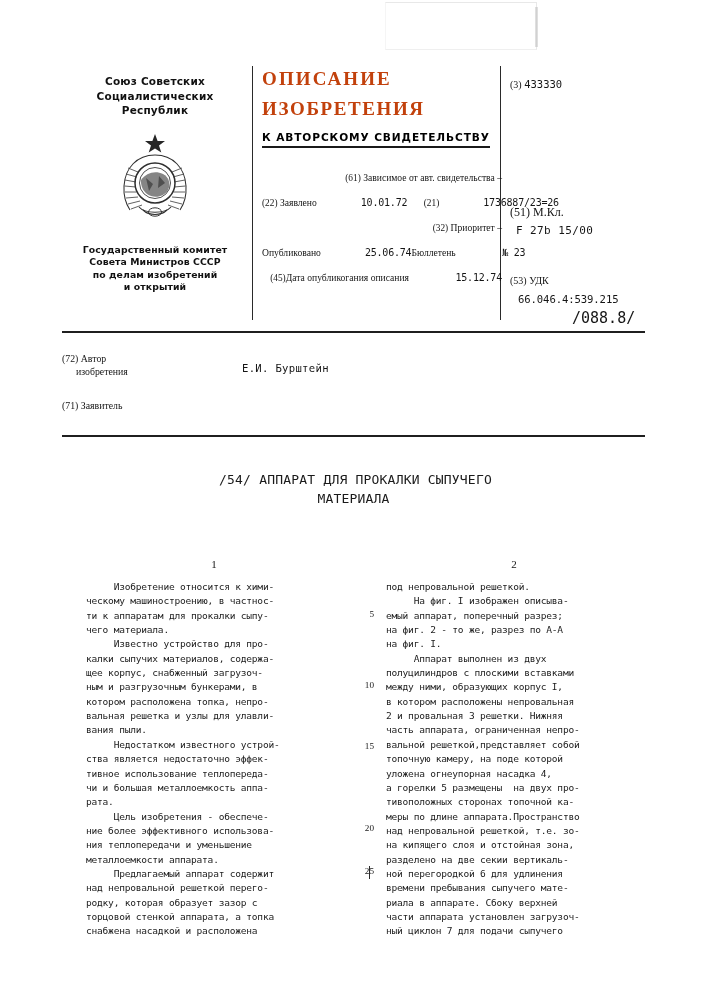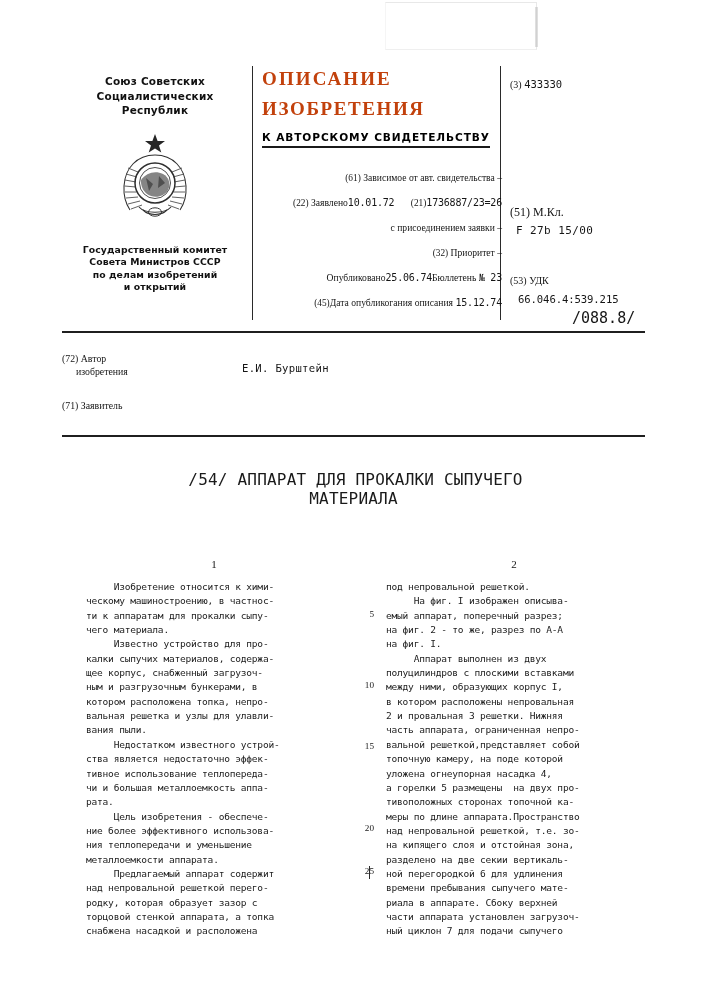--- a/index.html
+++ b/index.html
@@ -142,20 +142,21 @@
     position: relative;
     height: 25px;
     white-space: nowrap;
     text-align: right;
   }
   .bib-code { font-size: 9.3px; }
   .bib-val  {
     font-family: "DejaVu Sans Mono", monospace;
     font-size: 10px;
     letter-spacing: -0.2px;
+    margin-left: 44px;
   }
   .bib-indent { padding-left: 22px; }
 
   
   .meta {
     position: absolute;
     left: 510px;
     top: 0px;
     width: 190px;
     font-family: "Liberation Serif", serif;
@@ -234,21 +235,21 @@
   }
 
   
   .inv-title {
     position: absolute;
     left: 62px;
     top: 470px;
     width: 583px;
     text-align: center;
     font-family: "DejaVu Sans Mono", monospace;
-    font-size: 16px;
+    font-size: 13px;
     line-height: 19px;
     letter-spacing: 0.2px;
     color: #1a1a1a;
   }
   .inv-title .l1 { padding-left: 4px; }
 
   
   .body {
     position: absolute;
     left: 0;
@@ -381,24 +382,20 @@
         <span>Зависимое от авт. свидетельства</span>
         <span>–</span>
       </div>
 
       <div class="bib-row">
         <span class="bib-code">(22)</span>
         <span>Заявлено</span><span class="bib-val">10.01.72</span>
         <span style="display:inline-block;width:14px"></span><span class="bib-code">(21)</span><span class="bib-val">1736887/23=26</span>
       </div>
 
-      <div class="bib-row bib-indent">
-        <span>с присоединением заявки</span>
-        <span>–</span>
-      </div>
 
       <div class="bib-row">
         <span class="bib-code">(32)</span>
         <span>Приоритет</span>
         <span>–</span>
       </div>
 
       <div class="bib-row">
         <span>Опубликовано</span><span class="bib-val">25.06.74</span><span>Бюллетень</span>
         <span class="bib-val">№ 23</span>

